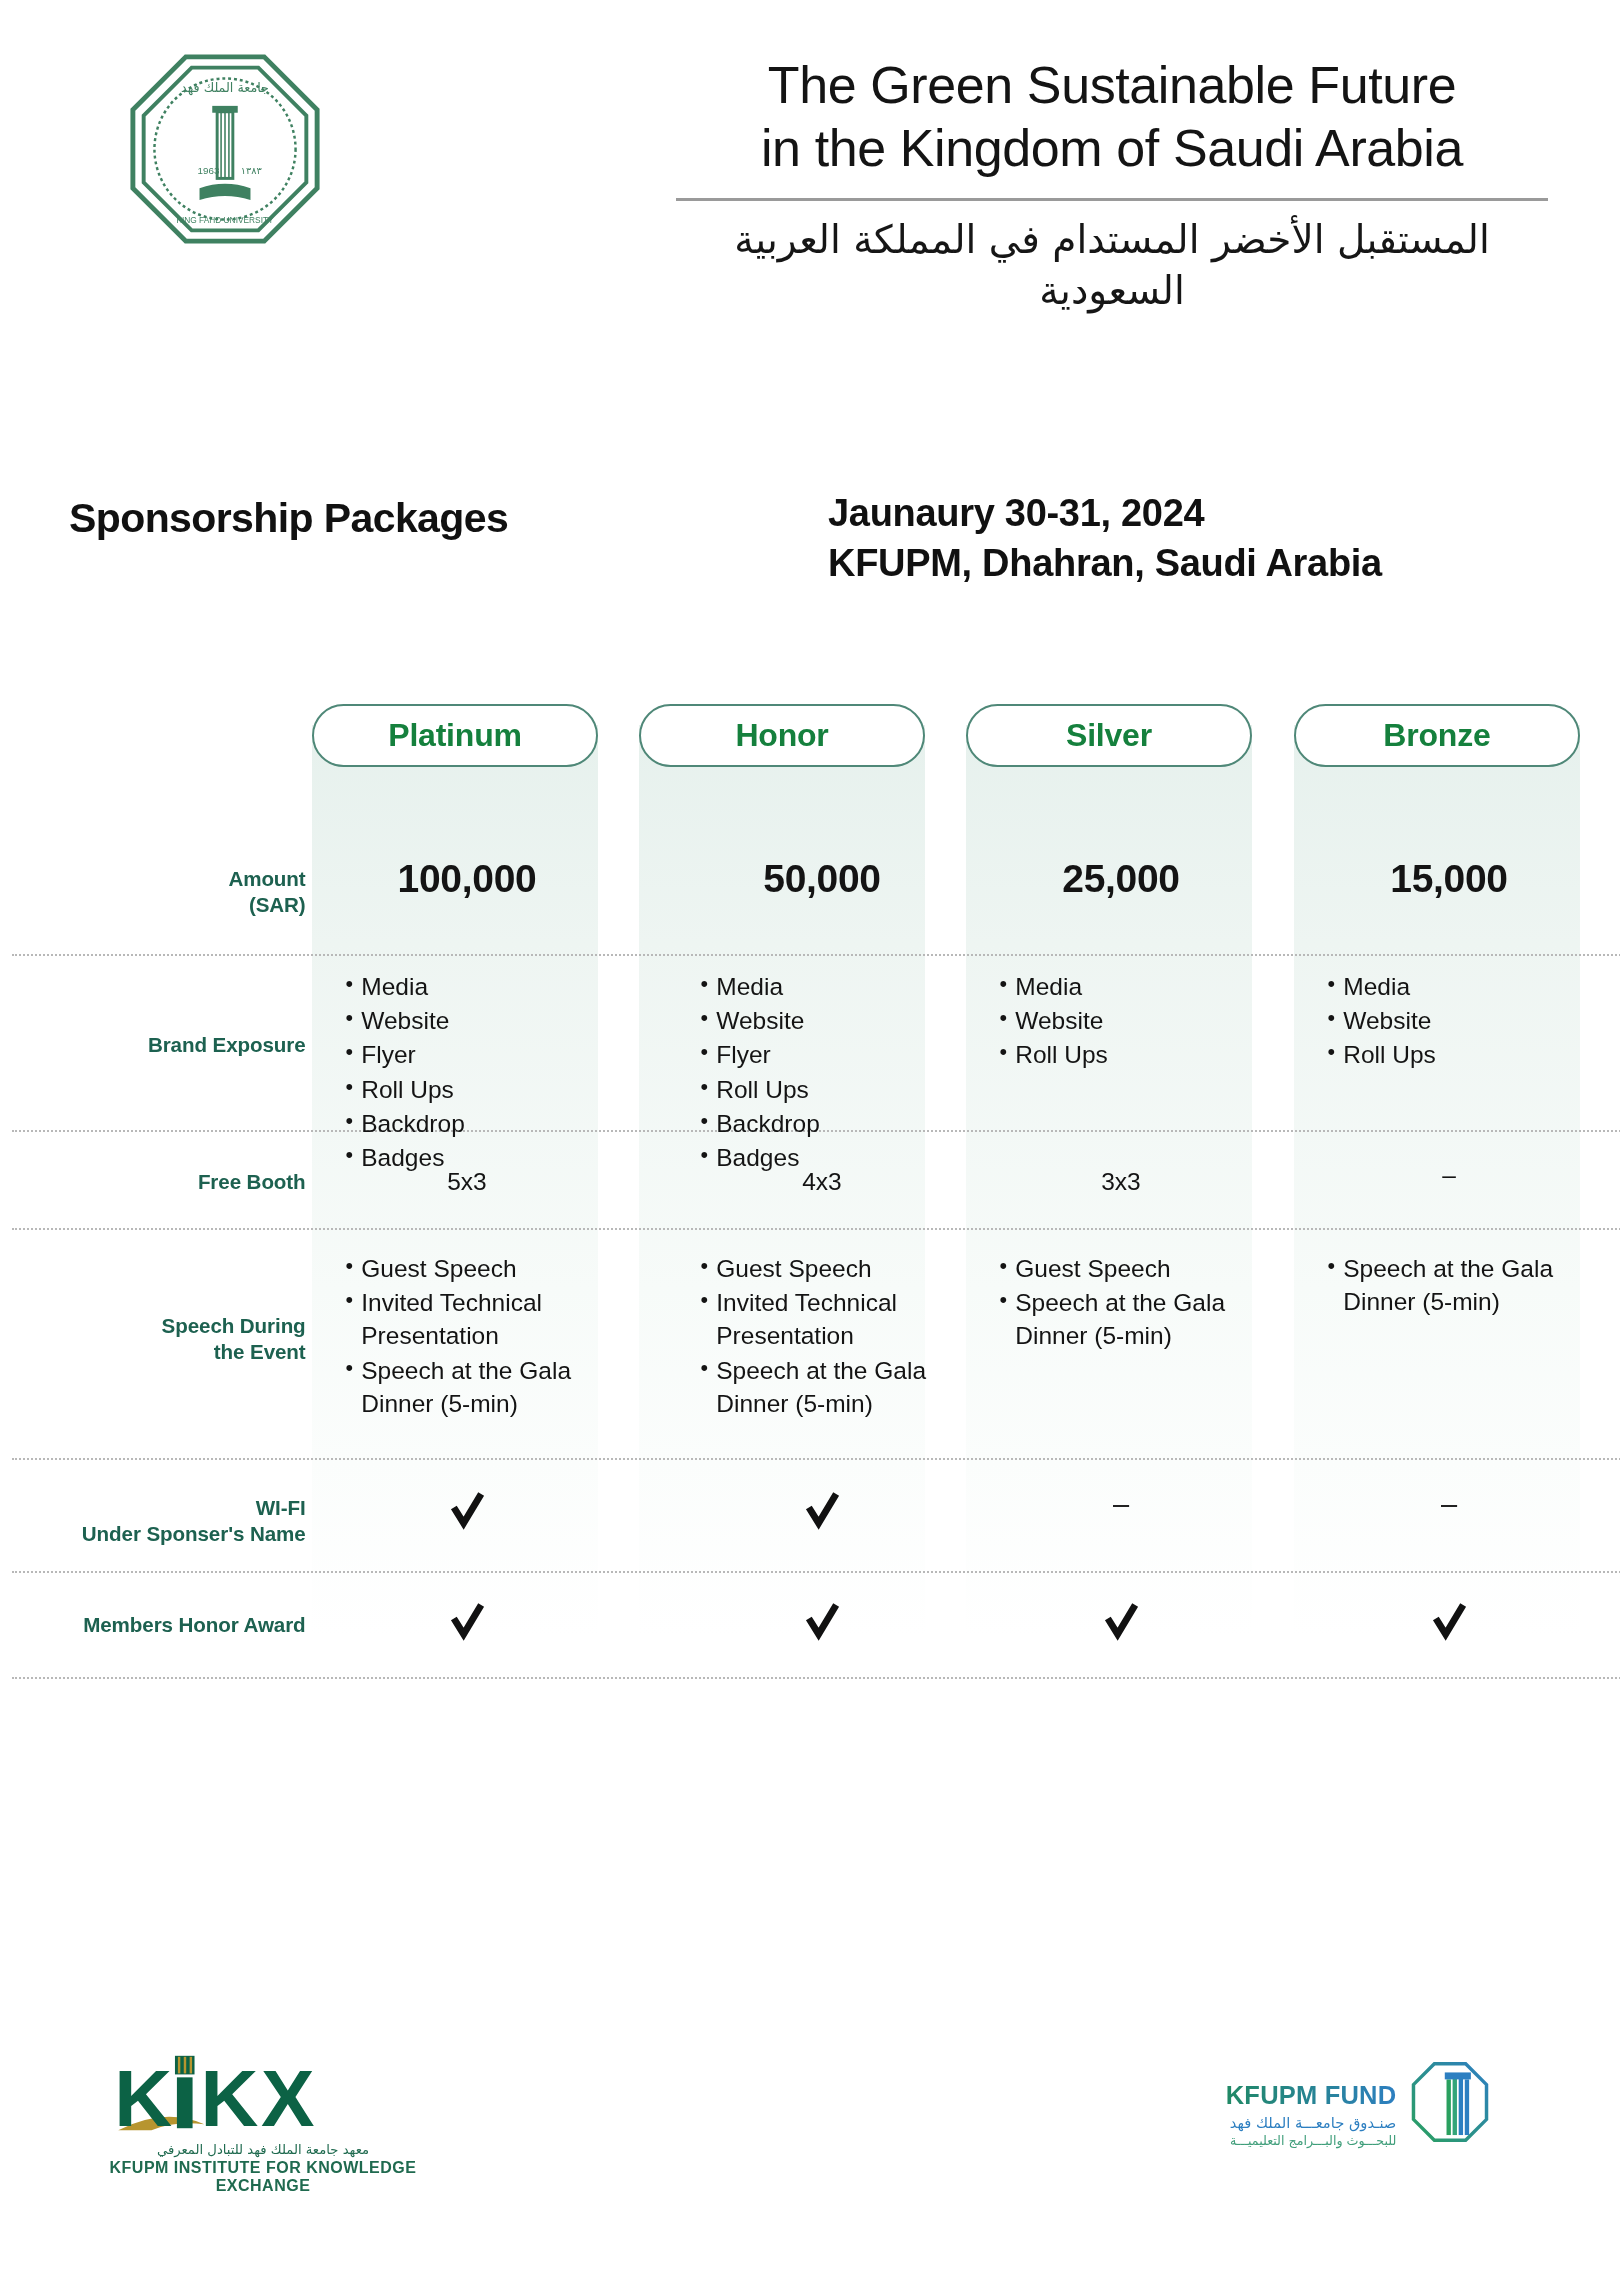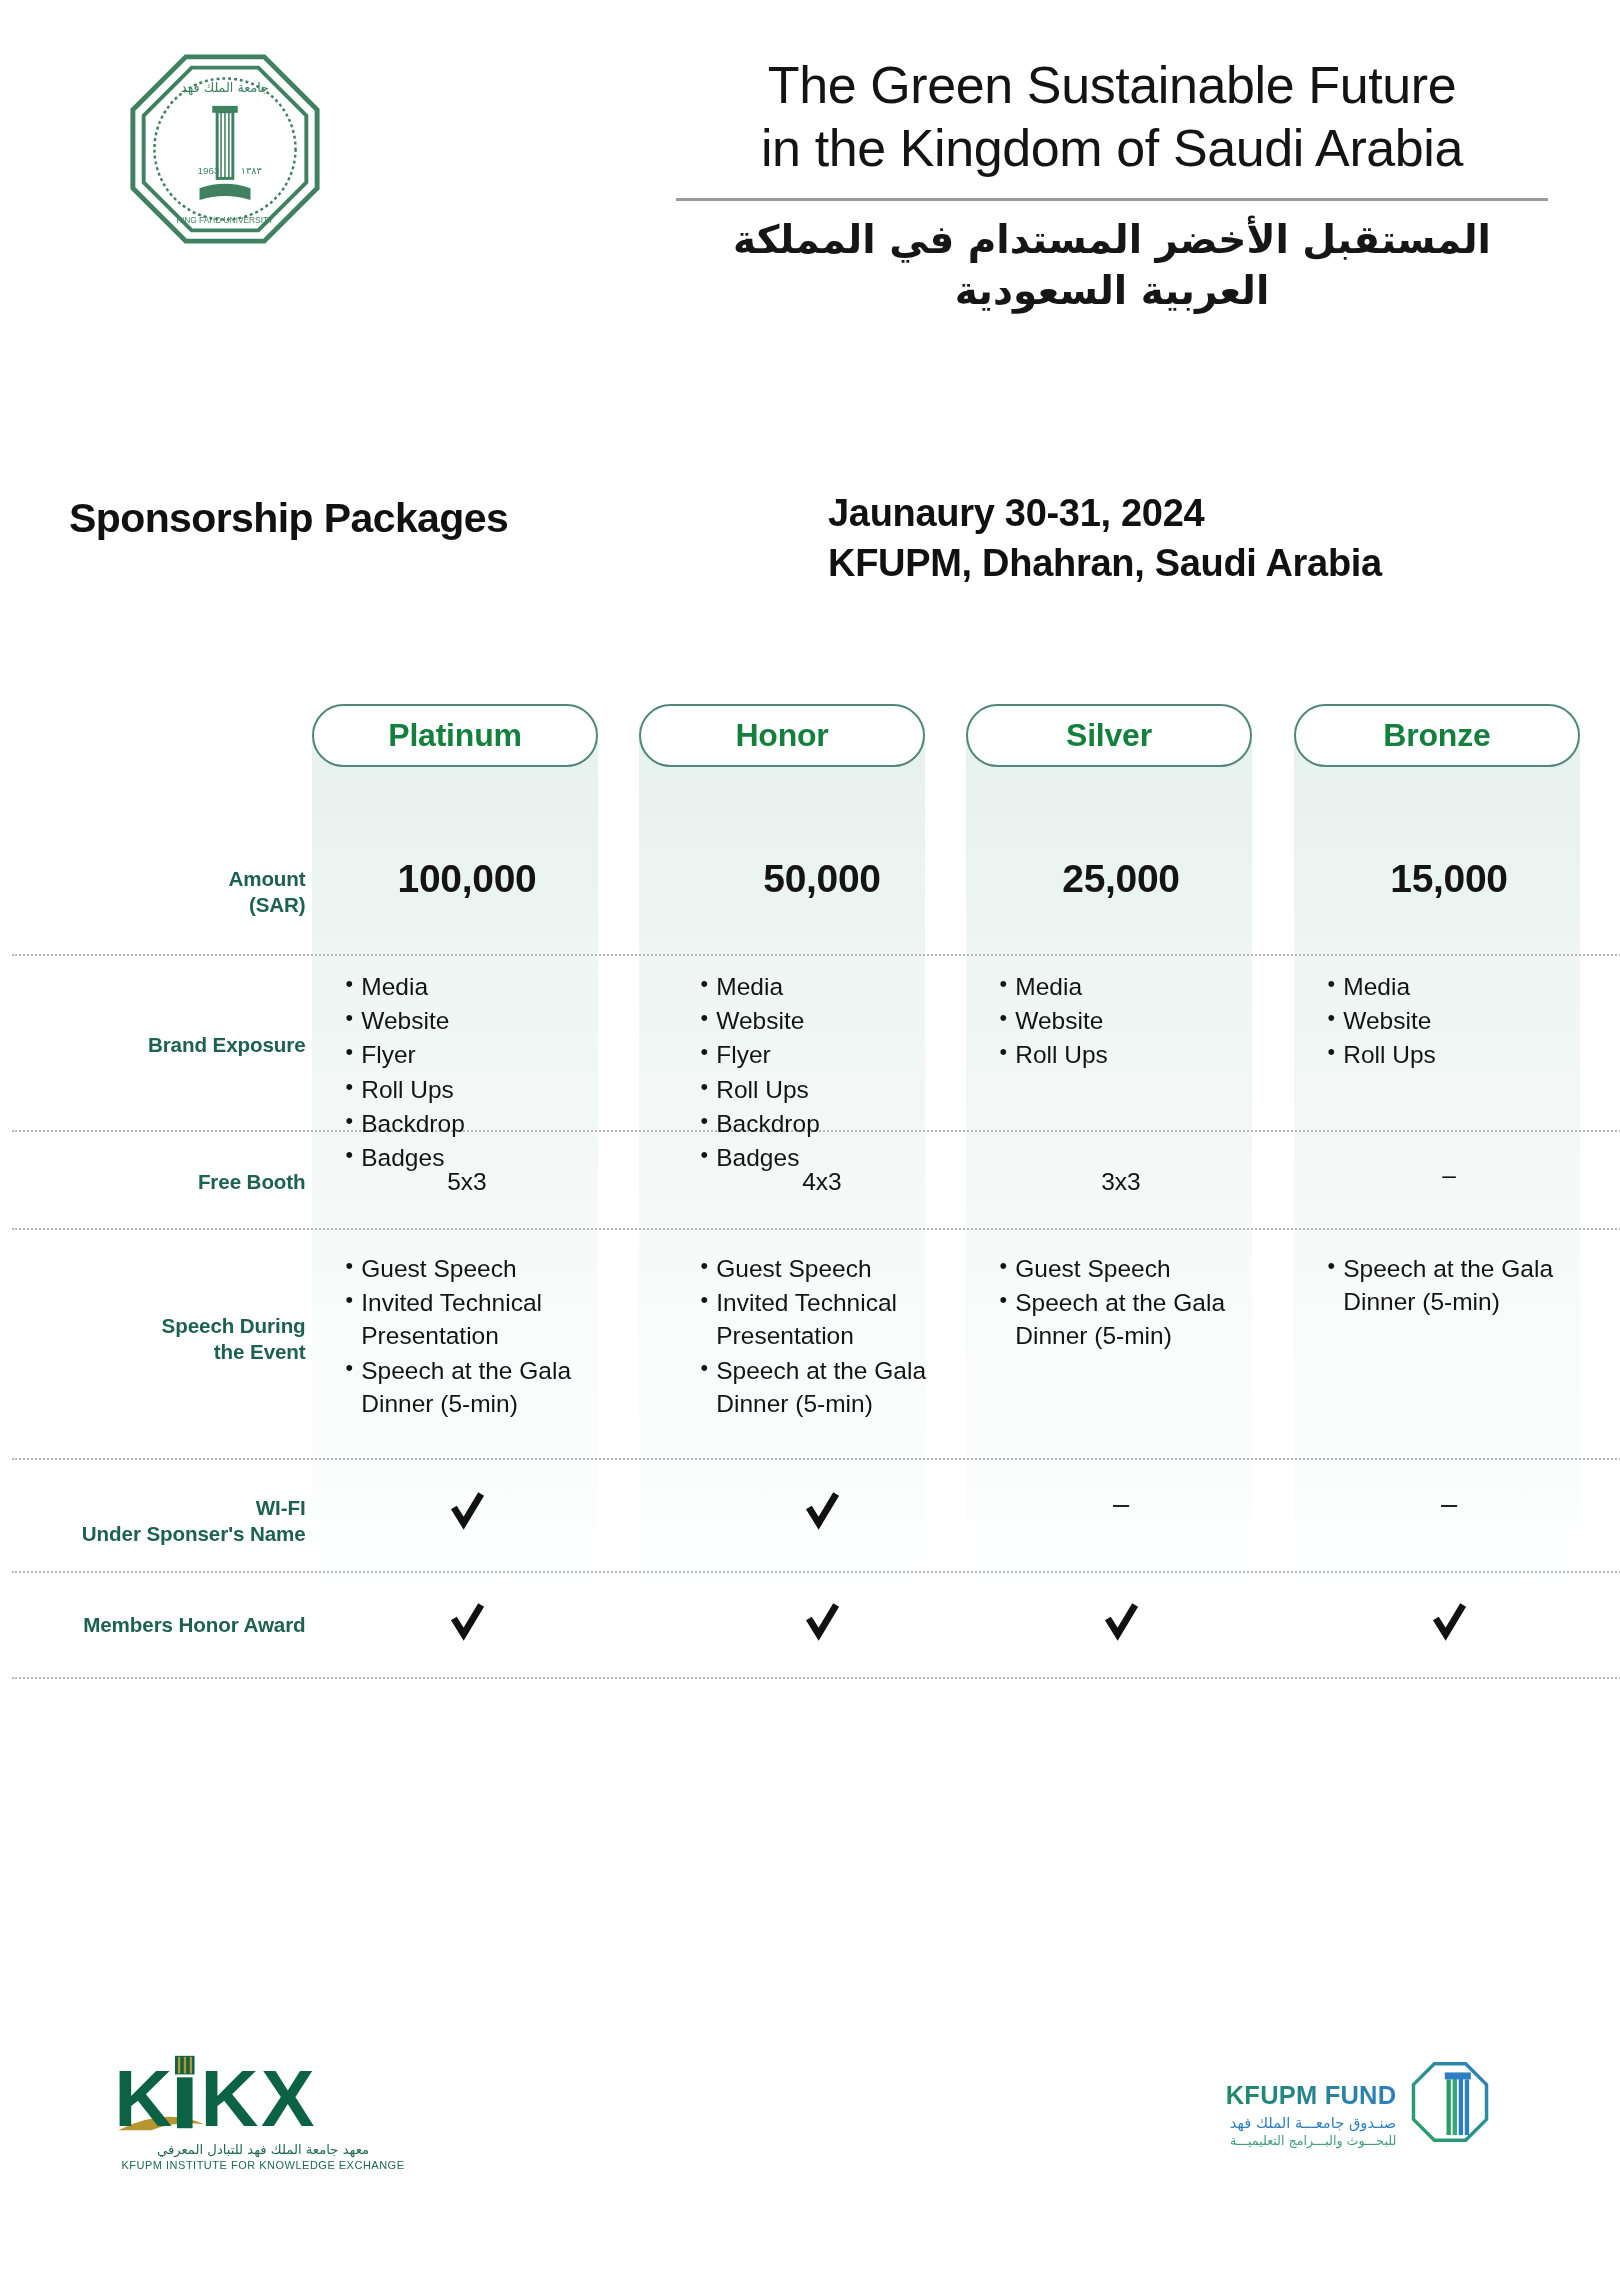--- a/index.html
+++ b/index.html
@@ -52,21 +52,21 @@
     background: #9a9a9a;
     width: 100%;
   }
   .title-ar {
     margin-top: 13.7px;
     font-size: 39px;
     line-height: 1.3;
     color: #161616;
     direction: rtl;
     font-family: "DejaVu Sans", sans-serif;
-    font-weight: 700;
+    font-weight: 400;
   }
 
   
   .section-head {
     position: absolute;
     top: 480px;
     left: 0;
     width: 1620px;
     height: 137px;
   }
@@ -264,25 +264,25 @@
     margin-top: 5.9px;
     font-size: 13.2px;
     color: #1f6a4f;
     direction: rtl;
     text-align: center;
     font-family: "DejaVu Sans", sans-serif;
     letter-spacing: 0.2px;
   }
   .kikx-en {
     margin-top: 2px;
-    font-size: 11px;
+    font-size: 16px;
     color: #1f6a4f;
     text-align: center;
     letter-spacing: 0.5px;
-    font-weight: 400;
+    font-weight: 700;
   }
   .kfund {
     position: absolute;
     left: 1206px;
     top: 41px;
     width: 284px;
     display: flex;
     align-items: flex-end;
     gap: 13.7px;
   }

